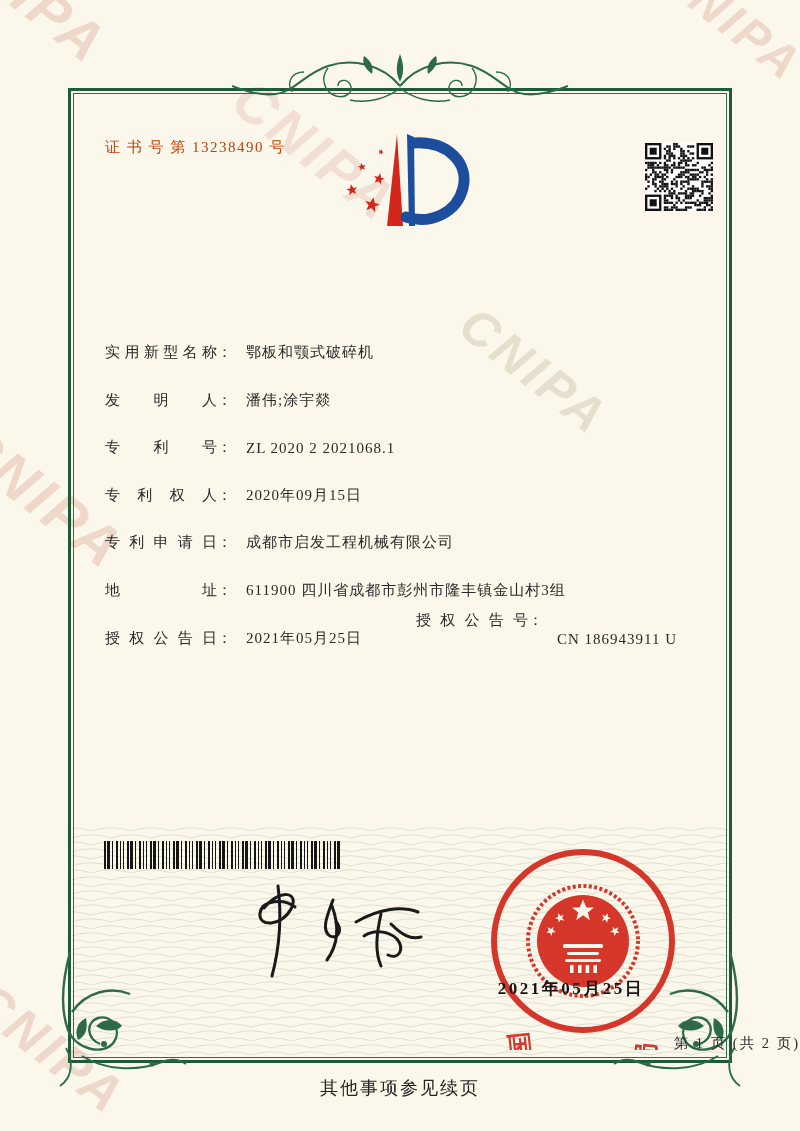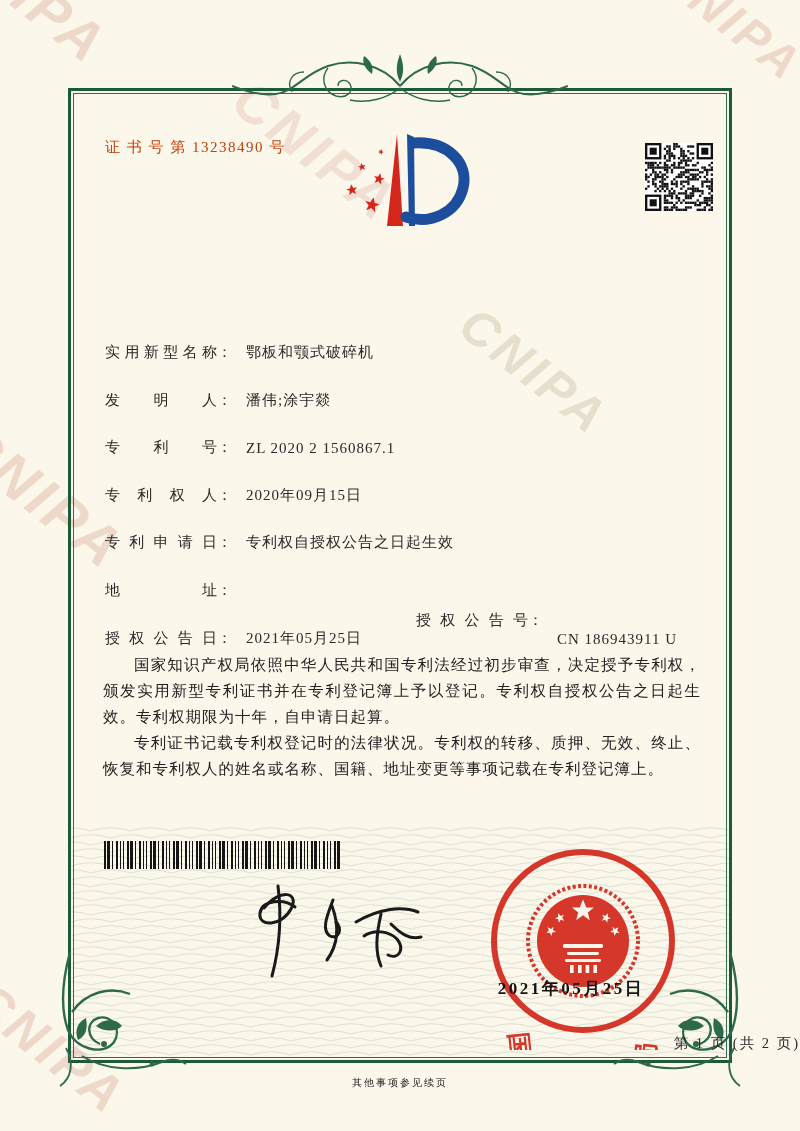--- a/index.html
+++ b/index.html
@@ -41,21 +41,21 @@
       #151515 16px 17px,transparent 17px 19px,
       #151515 19px 20px,transparent 20px 23px);}
   .bureau{position:absolute;left:113px;top:897px;z-index:4;
           font-family:"Liberation Sans","DejaVu Sans",sans-serif;
           font-size:16px;letter-spacing:3px;color:#2f2f2f;line-height:40px;}
   .signature{position:absolute;left:228px;top:876px;z-index:4;}
   .seal{position:absolute;left:468px;top:842px;z-index:5;}
   .pageinfo{position:absolute;left:0;top:1034px;width:800px;text-align:right;
             font-size:14.5px;letter-spacing:2px;color:#2b2b2b;z-index:4;}
   .contnote{position:absolute;left:0;top:1076px;width:800px;text-align:center;
-            font-size:10px;letter-spacing:2px;color:#222;z-index:4;}
+            font-size:18px;letter-spacing:2px;color:#222;z-index:4;}
 </style>
 </head>
 <body>
 
 <div class="page">
 
   <span class="wm wm-pink" style="left:-70px;top:-40px;font-size:56px;">CNIPA</span>
   <span class="wm wm-pink" style="left:648px;top:-8px;font-size:48px;">CNIPA</span>
   <span class="wm wm-pink" style="left:220px;top:118px;font-size:56px;opacity:.75;">CNIPA</span>
   <span class="wm wm-tan" style="left:448px;top:342px;font-size:50px;">CNIPA</span>
@@ -506,52 +506,49 @@
       <span class="fvalue">鄂板和颚式破碎机</span>
     </div>
     <div class="frow">
       <span class="flabel">发明人</span>
         <span>：</span>
       <span class="fvalue">潘伟;涂宇燚</span>
     </div>
     <div class="frow">
       <span class="flabel">专利号</span>
         <span>：</span>
-      <span class="fvalue">ZL 2020 2 1560867.1</span>
+      <span class="fvalue">ZL 2020 2 2021068.1</span>
     </div>
     <div class="frow">
       <span class="flabel">专利权人</span>
         <span>：</span>
       <span class="fvalue">2020年09月15日</span>
     </div>
     <div class="frow">
       <span class="flabel">专利申请日</span>
         <span>：</span>
-      <span class="fvalue">专利权自授权公告之日起生效</span>
+      <span class="fvalue">成都市启发工程机械有限公司</span>
     </div>
     <div class="frow">
       <span class="flabel">地址</span>
         <span>：</span>
+      <span class="fvalue">611900 四川省成都市彭州市隆丰镇金山村3组</span>
     </div>
     <div class="frow">
       <span class="flabel">授权公告日</span>
         <span>：</span>
       <span class="fvalue">2021年05月25日</span>
       <span class="pair2">
         <span class="flabel">授权公告号</span>
           <span>：</span>
         <span class="fvalue">CN 186943911 U</span>
       </span>
     </div>
   </div>
 
-  <div class="paras">
-    <p>国家知识产权局依照中华人民共和国专利法经过初步审查，决定授予专利权，颁发实用新型专利证书并在专利登记簿上予以登记。专利权自授权公告之日起生效。专利权期限为十年，自申请日起算。</p>
-    <p>专利证书记载专利权登记时的法律状况。专利权的转移、质押、无效、终止、恢复和专利权人的姓名或名称、国籍、地址变更等事项记载在专利登记簿上。</p>
-  </div>
 
   <div class="barcode"></div>
 
 
   <svg class="signature" width="205" height="108" viewBox="0 0 205 108">
     <g stroke="#1a1a1a" stroke-width="3" fill="none" stroke-linecap="round">
       <path d="M36,32 C52,12 72,16 63,33 C54,50 30,52 32,37 C34,24 56,22 67,31"></path>
       <path d="M50,10 C53,34 53,66 44,100"></path>
       <path d="M105,24 C99,40 93,54 102,60 C111,64 115,52 108,46"></path>
       <path d="M104,30 C110,46 112,66 99,84"></path>

